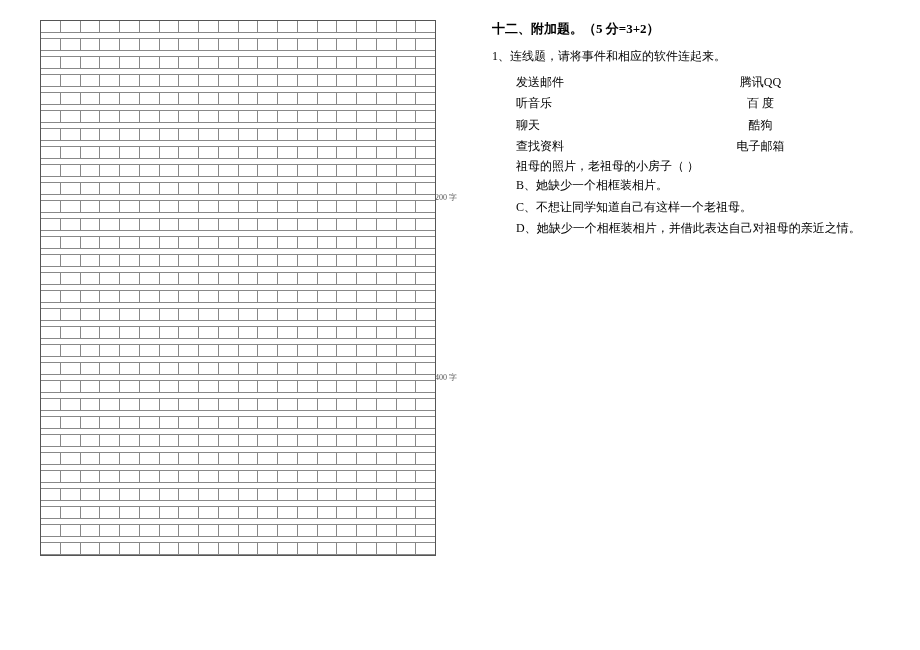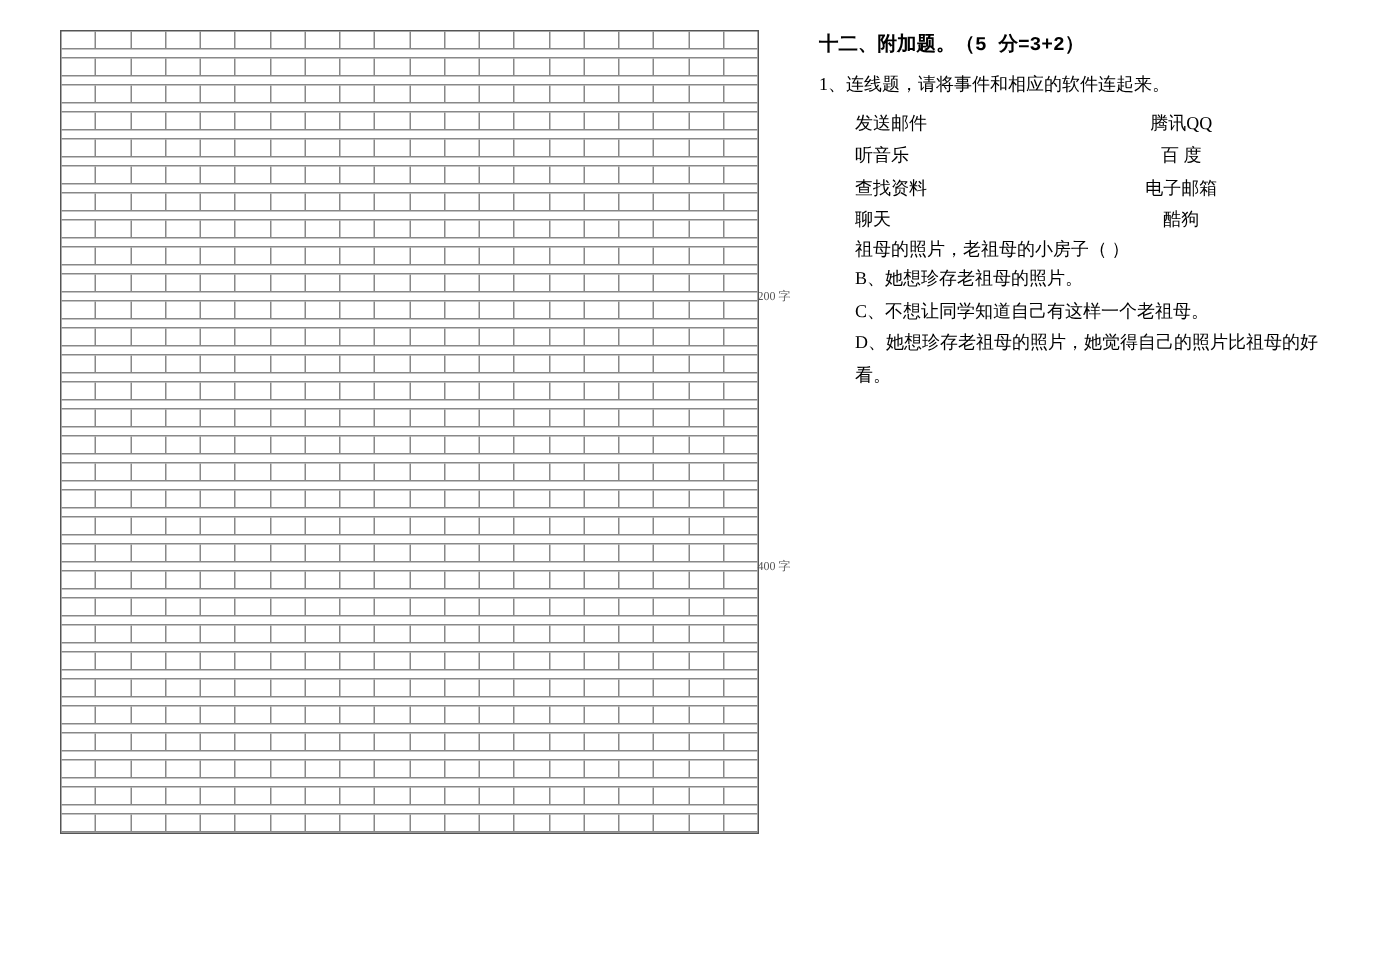--- a/index.html
+++ b/index.html
@@ -8,22 +8,22 @@
       height: 650px;
       font-family: "SimSun", "宋体", serif;
       font-size: 12px;
       color: #000;
       background: #fff;
       display: flex;
       padding: 20px 20px 20px 40px;
     }
     
     .left-column {
-      width: 466px;
-      margin-right: 30px;
+      width: 396px;
+      margin-right: 46px;
     }
     
     .essay-grid {
       border: 1px solid #555;
       border-collapse: collapse;
       width: 100%;
     }
     
     .essay-row {
       display: flex;
@@ -57,21 +57,20 @@
     
     .right-column {
       flex: 1;
       padding-left: 10px;
     }
     
     .section-title {
       font-weight: bold;
       font-size: 13px;
       margin-bottom: 8px;
-      font-family: Liberation Mono, monospace;
     }
     
     .question {
       margin-bottom: 4px;
       line-height: 1.8;
     }
     
     .indent-1 {
       padding-left: 24px;
     }
@@ -809,28 +808,28 @@
   <div id="matches-container">
       <div class="match-row">
         <div class="match-left">发送邮件</div>
         <div class="match-right">腾讯QQ</div>
       </div>
       <div class="match-row">
         <div class="match-left">听音乐</div>
         <div class="match-right">百  度</div>
       </div>
       <div class="match-row">
+        <div class="match-left">聊天</div>
+        <div class="match-right">酷狗</div>
+      </div>
+      <div class="match-row">
         <div class="match-left">查找资料</div>
         <div class="match-right">电子邮箱</div>
-      </div>
-      <div class="match-row">
-        <div class="match-left">聊天</div>
-        <div class="match-right">酷狗</div>
       </div>
     </div>
 
   <div class="indent-1">祖母的照片，老祖母的小房子（        ）</div>
   <div id="options-container">
-      <div class="option"><span>B、</span><span>她想珍存老祖母的照片。</span></div>
+      <div class="option"><span>B、</span><span>她缺少一个相框装相片。</span></div>
       <div class="option"><span>C、</span><span>不想让同学知道自己有这样一个老祖母。</span></div>
-      <div class="option"><span>D、</span><span>她想珍存老祖母的照片，她觉得自己的照片比祖母的好看。</span></div>
+      <div class="option"><span>D、</span><span>她缺少一个相框装相片，并借此表达自己对祖母的亲近之情。</span></div>
     </div>
 </div>
 
 </body></html>

